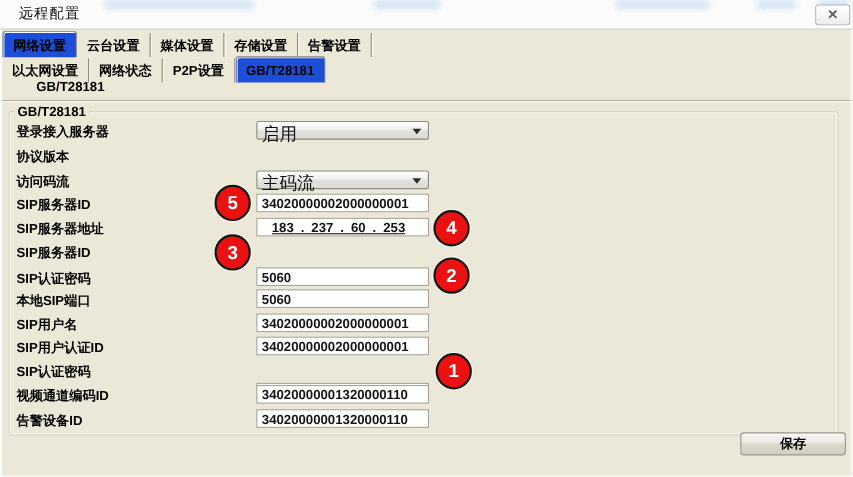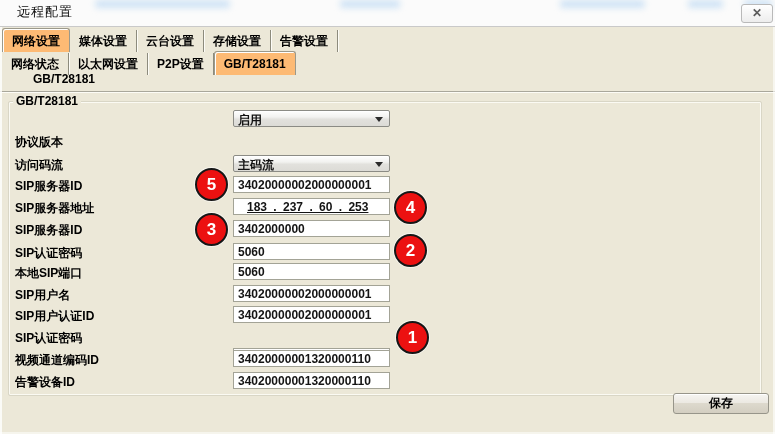--- a/index.html
+++ b/index.html
@@ -19,21 +19,21 @@
                border:1px solid #b9b9b9; border-radius:3px; text-align:center;
                font-size:12px; font-weight:bold; color:#5c5c5c; line-height:17px; cursor:default; }
 
   
   .tabrow { position:absolute; left:2px; display:flex; align-items:stretch; height:22px; }
   .tabrow1 { top:30px; }
   .tabrow2 { top:53px; }
   .tab { padding:0 9px; font-size:12px; font-weight:bold; color:#000; line-height:22px;
          border-right:1px solid #8d8b7d; box-shadow:1px 0 0 #fdfcf7; cursor:default;
          background:transparent; position:relative; }
-  .tab.active { background:#fdba74; margin-top:-2px; line-height:24px; height:24px;
+  .tab.active { background:#1d4ed8; margin-top:-2px; line-height:24px; height:24px;
                 border:1px solid #9b998b; border-bottom:none; border-radius:3px 3px 0 0;
                 box-shadow:inset 1px 1px 0 #ffffff; z-index:2; }
 
   
   .page-heading { position:absolute; left:33px; top:72px; font-size:12px; font-weight:bold; color:#000; }
   .etched-line { position:absolute; left:0; top:91px; width:775px; height:0;
                  border-top:1px solid #a9a79b; border-bottom:1px solid #fdfcf6; }
   .groupbox { position:absolute; left:8px; top:101px; width:754px; height:295px;
               border:1px solid #d9d6c6; border-radius:2px;
               box-shadow:inset 0 0 0 1px #fbfaf3; }
@@ -44,21 +44,21 @@
   .flabel { position:absolute; left:15px; font-size:12px; font-weight:bold; color:#000;
             white-space:nowrap; }
   .field { position:absolute; left:233px; width:157px; height:17px;
            border:1px solid #a3a396; background:#fff; font-family:"Liberation Sans",sans-serif;
            font-size:12px; font-weight:bold; color:#141414; padding:0 0 0 4px; outline:none; }
   .field.ip { padding-left:13px; word-spacing:3px; }
   .dropdown { position:absolute; left:233px; width:157px; height:17px;
               border:1px solid #8b8b85; border-radius:2px;
               background:linear-gradient(180deg,#fefefe 0%,#f2f2f0 40%,#e2e1dd 55%,#dcdbd6 100%);
               box-shadow:inset 0 1px 0 #ffffff; cursor:default; }
-  .dd-text { position:absolute; left:4px; top:1px; font-size:12px; font-weight:bold; color:#111; }
+  .dd-text { position:absolute; left:4px; top:1px; font-size:16px; font-weight:normal; color:#111; }
   .dd-arrow { position:absolute; right:6px; top:6px; width:0; height:0;
               border-left:4px solid transparent; border-right:4px solid transparent;
               border-top:5px solid #2b2b2b; }
 
   
   .badge { position:absolute; width:33px; height:33px; border-radius:50%;
            background:#ec1111; border:2px solid #161616;
            box-shadow:0 0 0 1px rgba(255,255,255,.55);
            color:#fff; font-size:17px; font-weight:bold; text-align:center; line-height:29px;
            z-index:5; }
@@ -87,38 +87,39 @@
     <div class="blur-blob" style="left:688px;width:35px;"></div>
     <div class="blur-blob" style="left:744px;width:28px;"></div>
     <span class="win-title">远程配置</span>
     <div class="close-btn">
       <span>✕</span>
     </div>
   </div>
 
   <div class="tabrow tabrow1">
     <div class="tab active">网络设置</div>
+    <div class="tab">云台设置</div>
     <div class="tab">媒体设置</div>
-    <div class="tab">云台设置</div>
     <div class="tab">存储设置</div>
     <div class="tab">告警设置</div>
   </div>
 
   <div class="tabrow tabrow2">
+    <div class="tab">以太网设置</div>
     <div class="tab">网络状态</div>
-    <div class="tab">以太网设置</div>
     <div class="tab">P2P设置</div>
     <div class="tab active">GB/T28181</div>
   </div>
 
   <div class="page-heading">GB/T28181</div>
   <div class="etched-line"></div>
   <div class="group-label">GB/T28181</div>
   <div class="groupbox"></div>
 
+  <div class="flabel" style="top:112px">登录接入服务器</div>
   <div class="flabel" style="top:134px">协议版本</div>
   <div class="flabel" style="top:157px">访问码流</div>
   <div class="flabel" style="top:178px">SIP服务器ID</div>
   <div class="flabel" style="top:200px">SIP服务器地址</div>
   <div class="flabel" style="top:222px">SIP服务器ID</div>
   <div class="flabel" style="top:245px">SIP认证密码</div>
   <div class="flabel" style="top:265px">本地SIP端口</div>
   <div class="flabel" style="top:287px">SIP用户名</div>
   <div class="flabel" style="top:308px">SIP用户认证ID</div>
   <div class="flabel" style="top:330px">SIP认证密码</div>
@@ -129,21 +130,20 @@
     <span class="dd-text">启用</span>
     <span class="dd-arrow"></span>
   </div>
   <div class="dropdown" style="top:155px">
     <span class="dd-text">主码流</span>
     <span class="dd-arrow"></span>
   </div>
 
   <input class="field" style="top: 176px;" value="34020000002000000001">
   <input class="field ip" style="top: 198px; text-decoration: underline;" value="183 . 237 . 60 . 253">
-  <input class="field" style="top: 220px;" value="3402000000">
   <input class="field" style="top: 243px;" value="5060">
   <input class="field" style="top: 263px;" value="5060">
   <input class="field" style="top: 285px;" value="34020000002000000001">
   <input class="field" style="top: 306px;" value="34020000002000000001">
   <input class="field" style="top: 348px;" value="123456">
   <input class="field" style="top: 350px;" value="34020000001320000110">
   <input class="field" style="top: 372px;" value="34020000001320000110">
 
   <div class="badge" style="left:195px;top:168px">5</div>
   <div class="badge" style="left:394px;top:191px">4</div>

